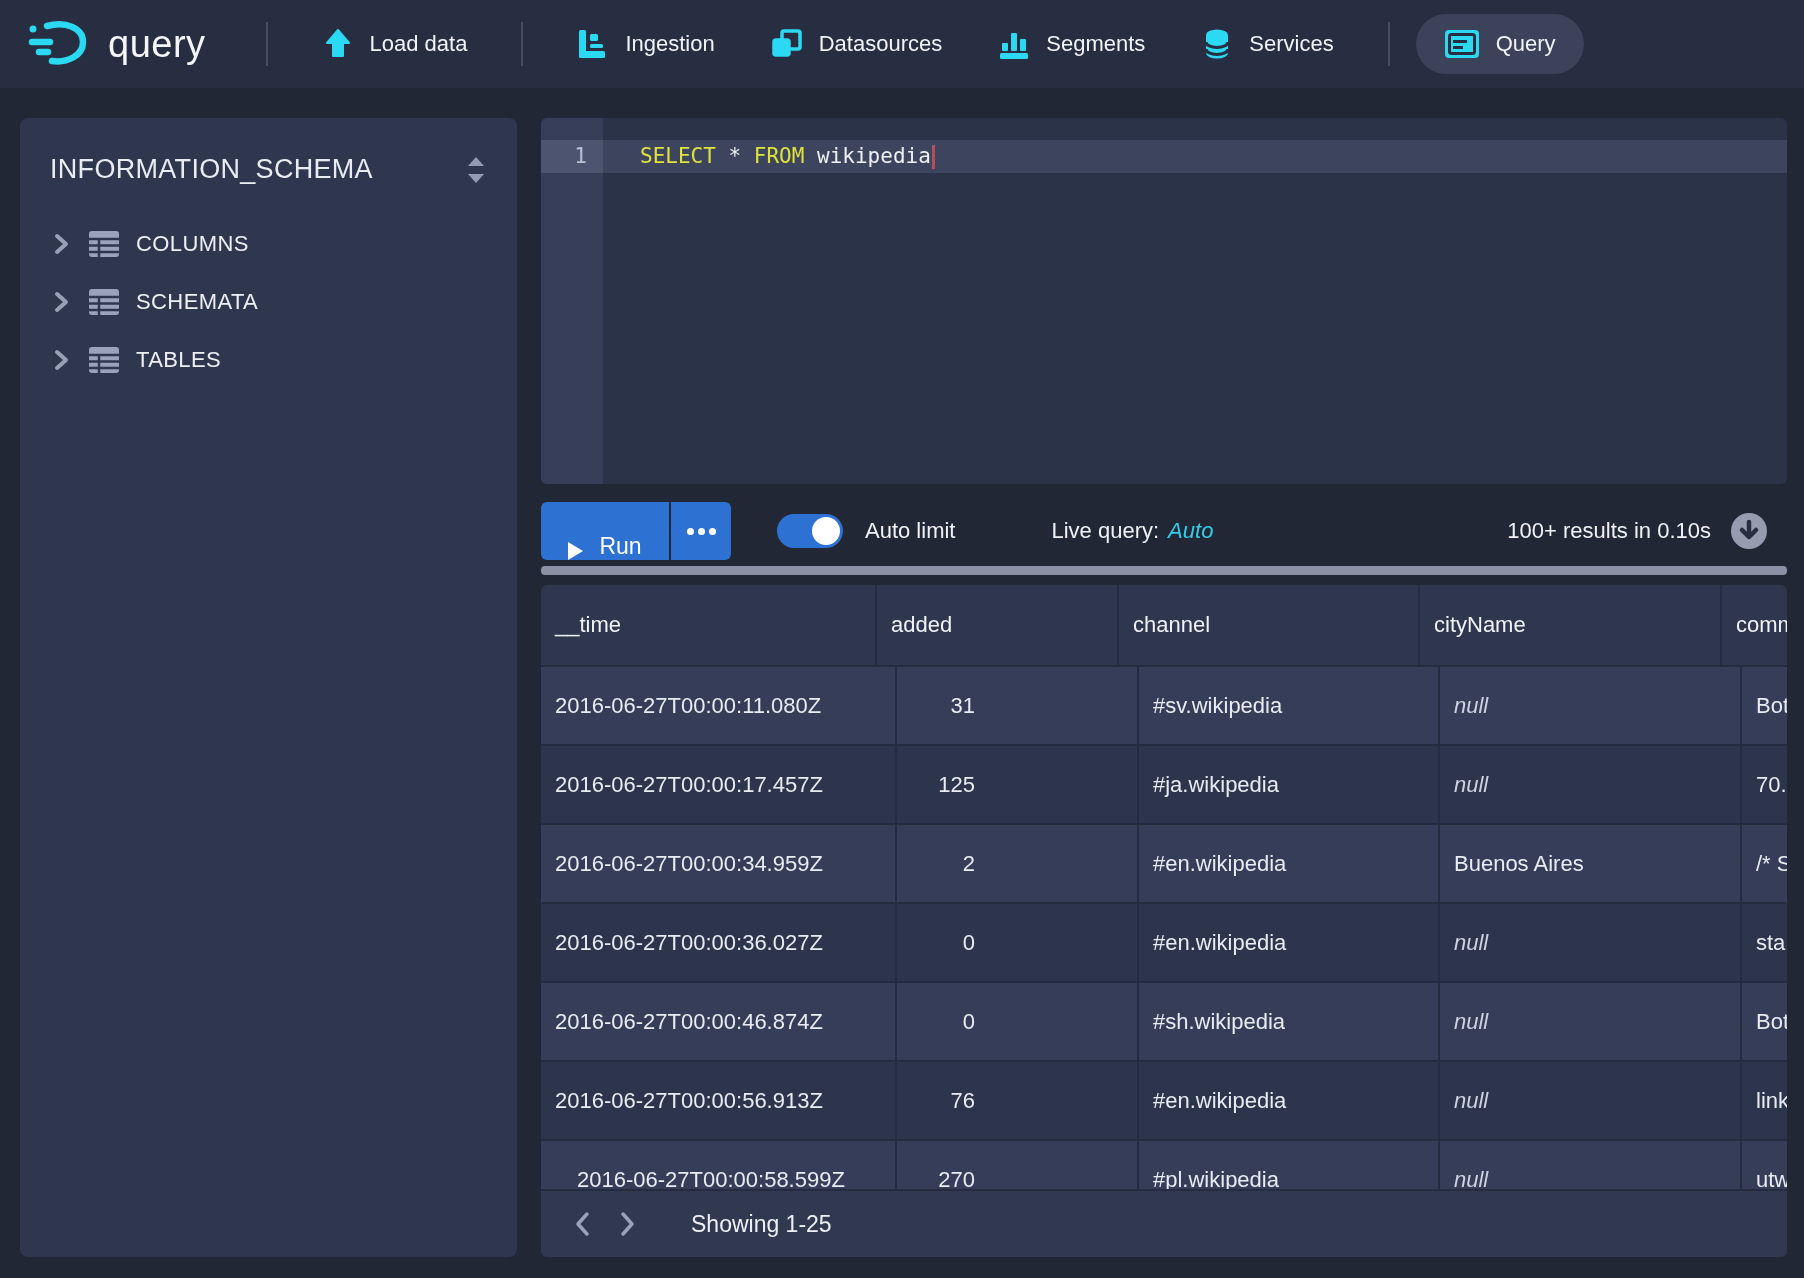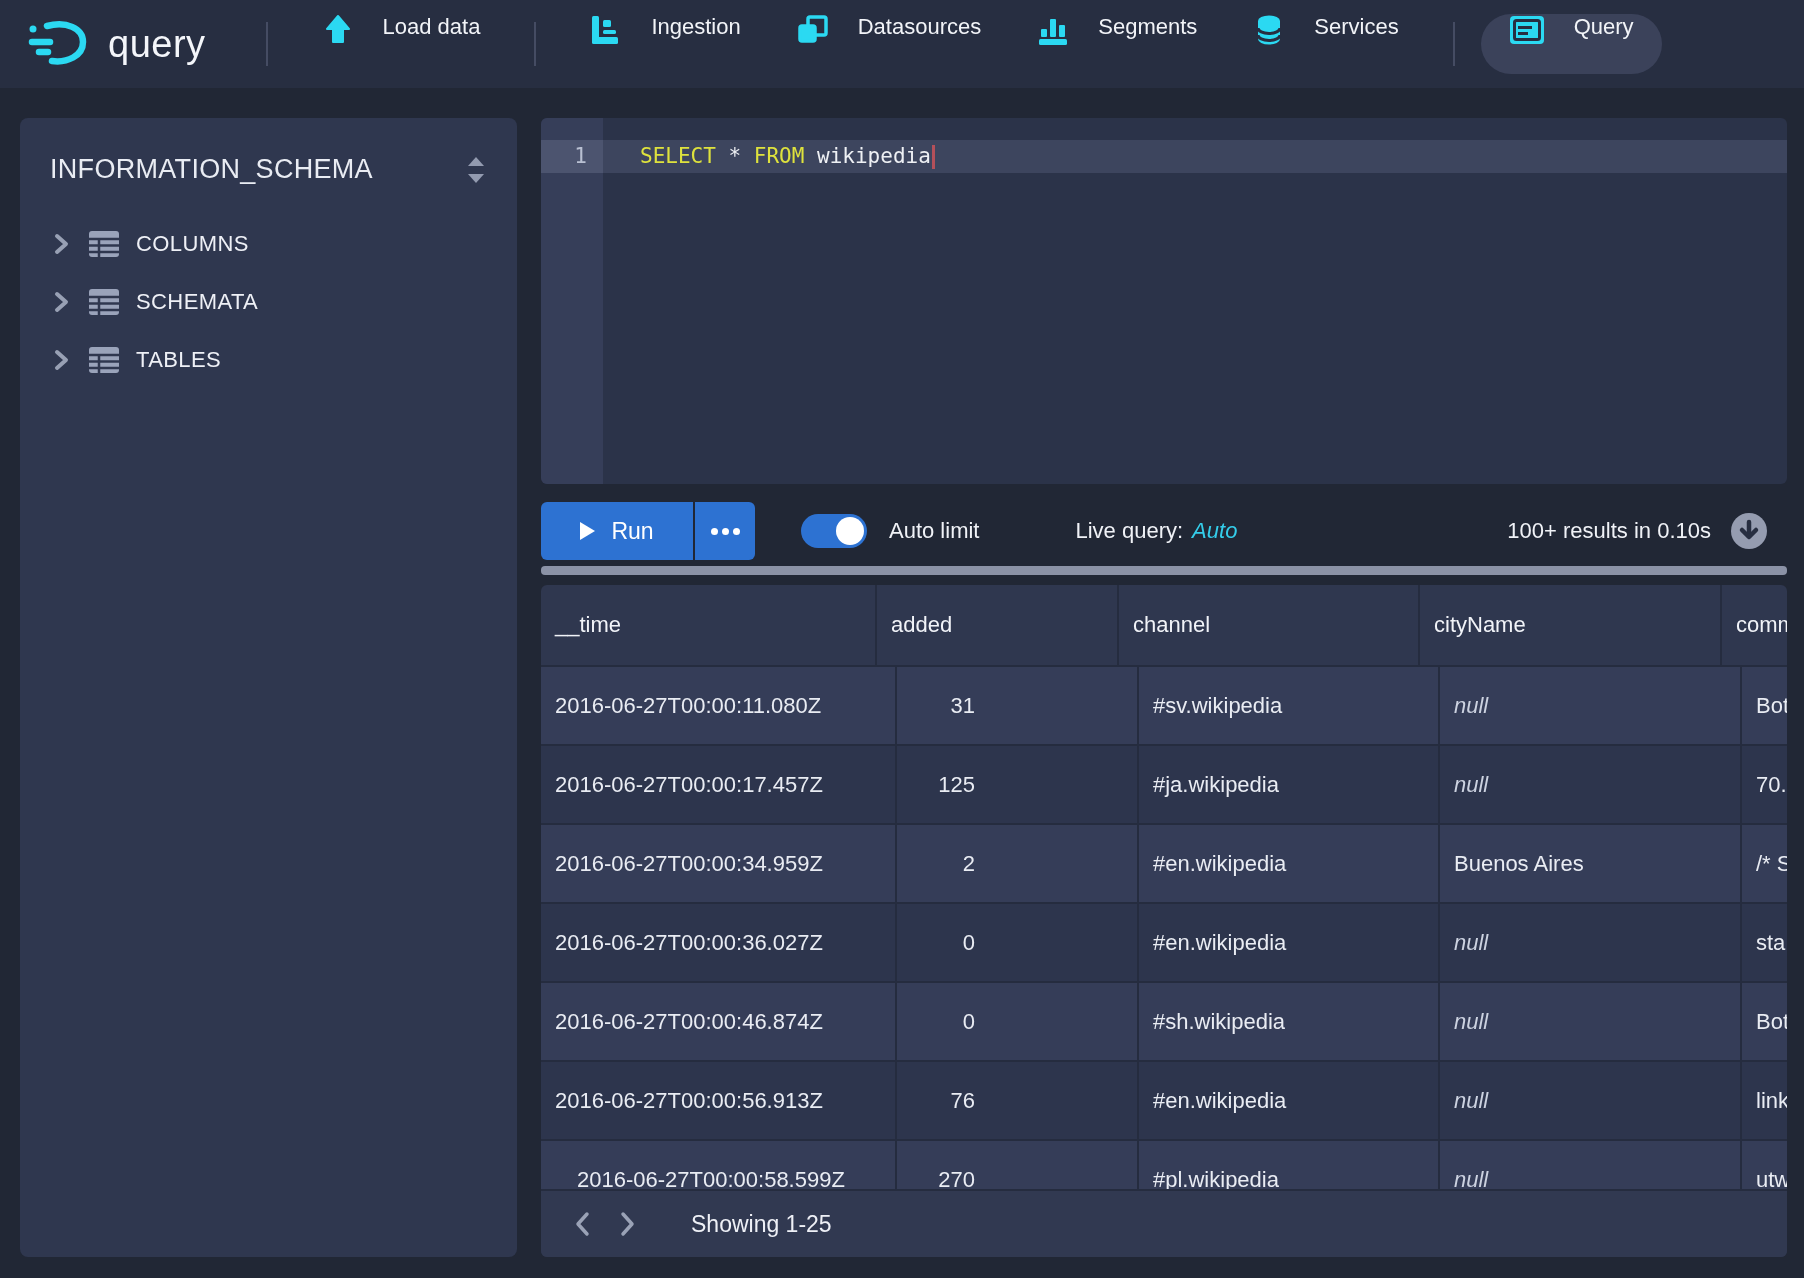--- a/index.html
+++ b/index.html
@@ -10,21 +10,21 @@
   }
   
   .navbar {
     position:absolute; left:0; top:0; width:1804px; height:88px;
     background:#272e41; display:flex; align-items:center; padding:0 28px;
   }
   .brand { display:flex; align-items:center; gap:14px; margin-right:34px; }
   .brand-text { font-size:38px; color:#f4f6fa; letter-spacing:0.5px; }
   .nav-divider { width:2px; height:44px; background:#454c63; margin:0 26px; }
   .nav-item {
-    display:flex; align-items:flex-start; gap:29px; padding:0 28px; height:60px;
+    display:flex; align-items:center; gap:16px; padding:0 28px; height:60px;
     font-size:22px; color:#f2f4f8; border-radius:30px; cursor:pointer; white-space:nowrap;
   }
   .nav-item.active { background:#3b425a; }
   .nav-item svg { flex:none; }
   
   .sidebar {
     position:absolute; left:20px; top:118px; width:497px; height:1139px;
     background:#2f374f; border-radius:8px;
   }
   .sidebar-header {
@@ -53,22 +53,22 @@
   }
   .kw { color:#dee23d; }
   .plain { color:#eef0f4; }
   .cursor { display:inline-block; width:3px; height:24px; background:#b4505a; vertical-align:middle; margin-left:1px; }
   
   .runbar {
     position:absolute; left:541px; top:501px; width:1246px; height:60px;
     display:flex; align-items:center; padding-right:18px;
   }
   .run-btn {
-    height:58px; width:152px; background:#2d72d2; border:none; border-radius:6px 0 0 6px;
-    color:#fff; font-size:23px; font-family:inherit; display:flex; align-items:center;
+    height:58px; width:128px; background:#2d72d2; border:none; border-radius:6px 0 0 6px;
+    color:#fff; font-size:23px; font-family:inherit; display:flex; align-items:flex-end;
     justify-content:center; gap:16px; cursor:pointer;
   }
   .play-tri { width:0; height:0; border-left:15px solid #fff; border-top:9px solid transparent; border-bottom:9px solid transparent; }
   .more-btn {
     height:58px; width:60px; background:#2d72d2; border:none; border-radius:0 6px 6px 0;
     margin-left:2px; cursor:pointer; display:flex; align-items:center; justify-content:center; gap:4px;
   }
   .more-btn i { width:7px; height:7px; border-radius:50%; background:#fff; }
   .toggle {
     margin-left:46px; width:66px; height:34px; border-radius:17px; background:#2d72d2;

